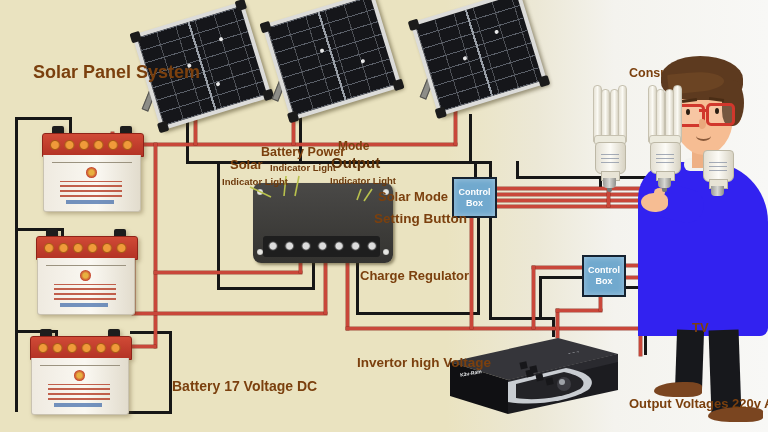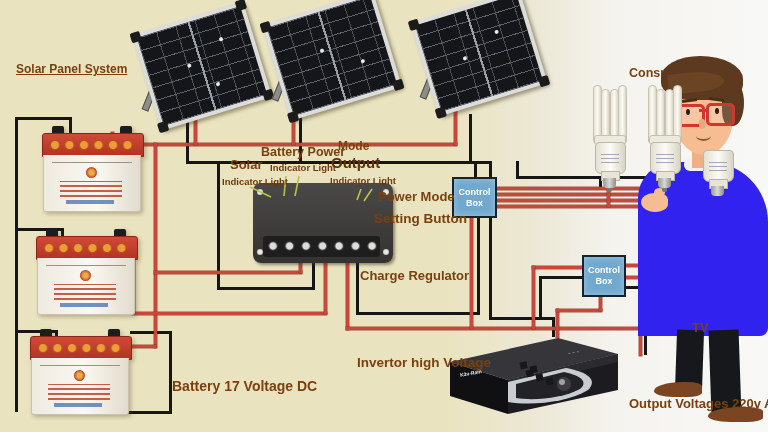--- a/index.html
+++ b/index.html
@@ -341,29 +341,29 @@
     <div class="abs p7" style="left:709px;top:98px;width:15px;height:3px;background:#4a2d15;transform:rotate(8deg);z-index:9;"></div>
     <div class="abs p7" style="left:676px;top:104px;width:23px;height:17px;border:3px solid #d1372c;border-radius:5px;background:rgba(255,255,255,.15);z-index:9;"></div>
     <div class="abs p7" style="left:706px;top:103px;width:23px;height:17px;border:3px solid #d1372c;border-radius:5px;background:rgba(255,255,255,.15);z-index:9;"></div>
     <div class="abs p7" style="left:699px;top:109px;width:8px;height:3px;background:#d1372c;z-index:9;"></div>
     <div class="abs p7" style="left:686px;top:109px;width:4px;height:6px;background:#2b1d12;border-radius:50%;z-index:10;"></div>
     <div class="abs p7" style="left:715px;top:108px;width:4px;height:6px;background:#2b1d12;border-radius:50%;z-index:10;"></div>
     <div class="abs p7" style="left:699px;top:119px;width:7px;height:10px;background:#eaa87c;border-radius:40% 60% 60% 50%;z-index:9;"></div>
     <div class="abs p7" style="left:696px;top:131px;width:15px;height:8px;border-bottom:2.5px solid #8a5a3a;border-radius:50%;z-index:9;"></div>
   </div>
 
-  <div class="lbl" style="left:16px;top:63px;font-size:12px;text-decoration:underline;">Solar Panel System</div>
+  <div class="lbl" style="left:33px;top:63px;font-size:18px;">Solar Panel System</div>
   <div class="lbl" style="left:261px;top:146px;font-size:12.5px;">Battery Power</div>
   <div class="lbl" style="left:338px;top:140px;font-size:12px;">Mode</div>
   <div class="lbl" style="left:230px;top:158px;font-size:13px;">Solar</div>
   <div class="lbl sm" style="left:270px;top:163px;">Indicator Light</div>
   <div class="lbl" style="left:331px;top:155px;font-size:15px;color:#5f3208;">Output</div>
   <div class="lbl sm" style="left:222px;top:177px;">Indicator Light</div>
   <div class="lbl sm" style="left:330px;top:176px;">Indicator Light</div>
-  <div class="lbl" style="left:378px;top:190px;font-size:13px;">Power Mode</div>
+  <div class="lbl" style="left:378px;top:190px;font-size:13px;">Solar Mode</div>
   <div class="lbl" style="left:374px;top:212px;font-size:13.5px;">Setting Button</div>
   <div class="lbl" style="left:360px;top:269px;font-size:13px;">Charge Regulator</div>
   <div class="lbl" style="left:172px;top:379px;font-size:14px;">Battery 17 Voltage DC</div>
   <div class="lbl" style="left:357px;top:356px;font-size:13.5px;">Invertor high Voltage</div>
   <div class="lbl" style="left:629px;top:67px;font-size:12.5px;z-index:1;">Consumer</div>
   <div class="lbl" style="left:692px;top:321px;font-size:13px;z-index:8;">TV</div>
   <div class="lbl" style="left:629px;top:397px;font-size:13px;z-index:8;">Output Voltages 220v AC</div>
 
 </div>
 

